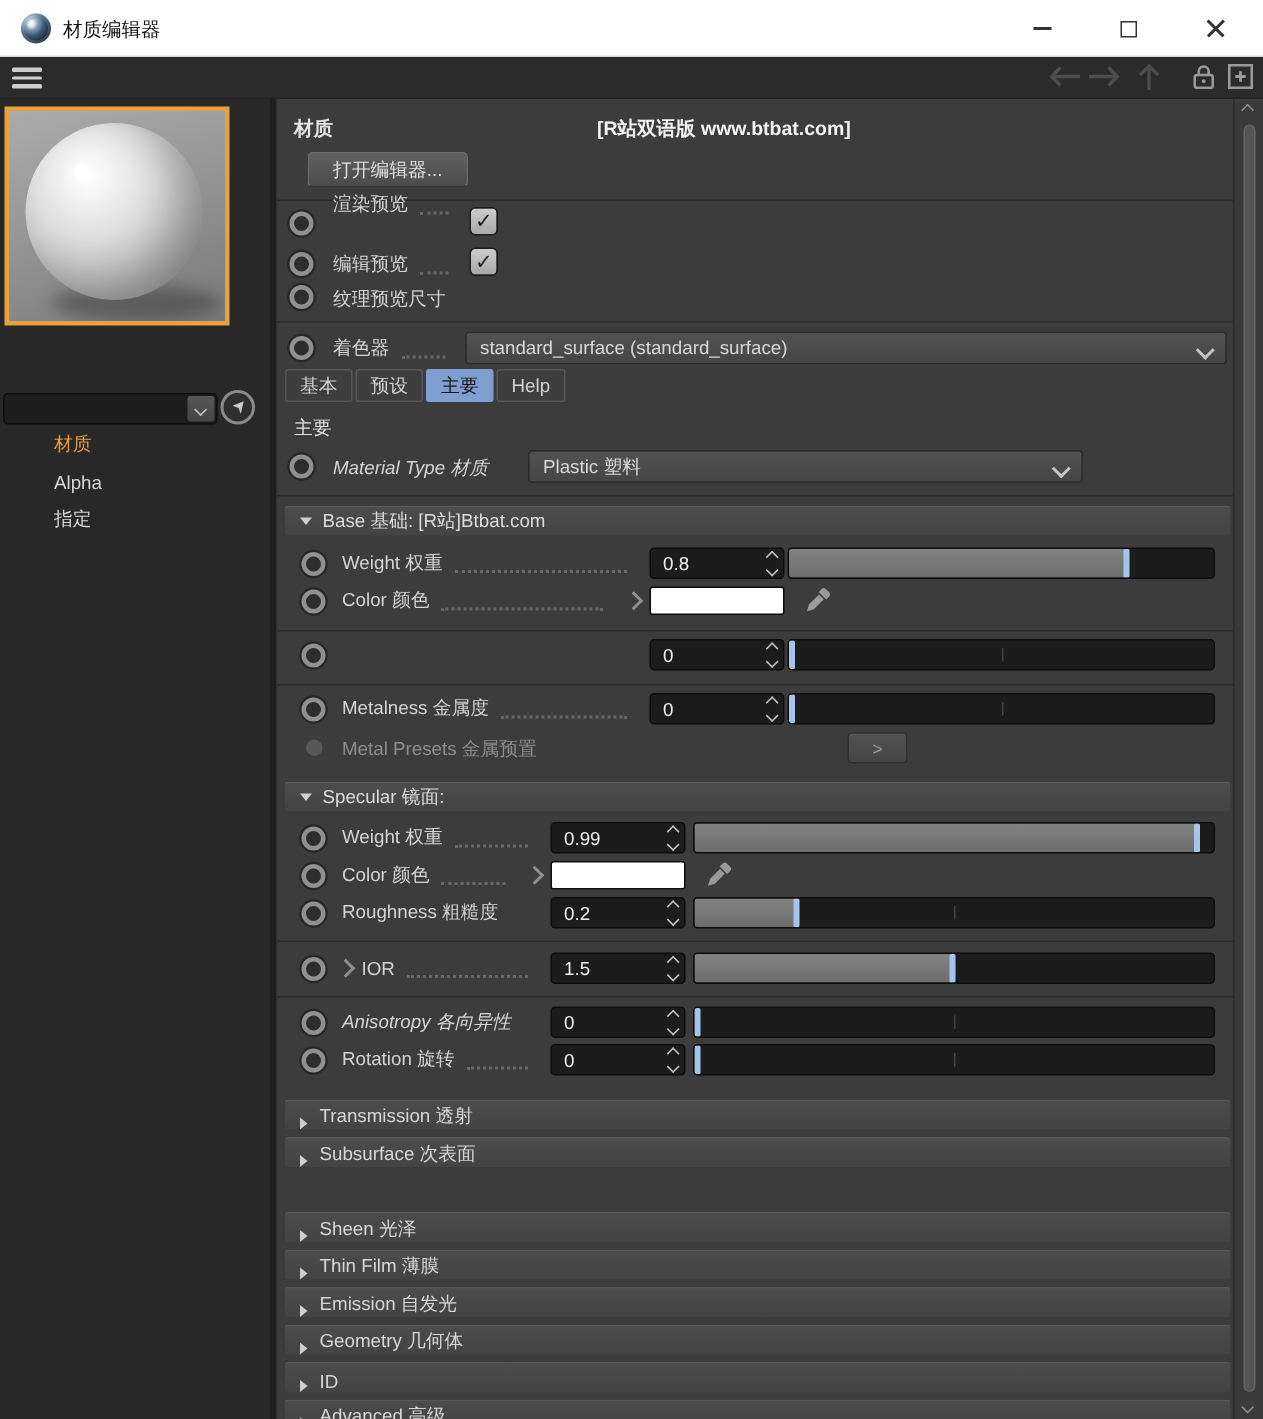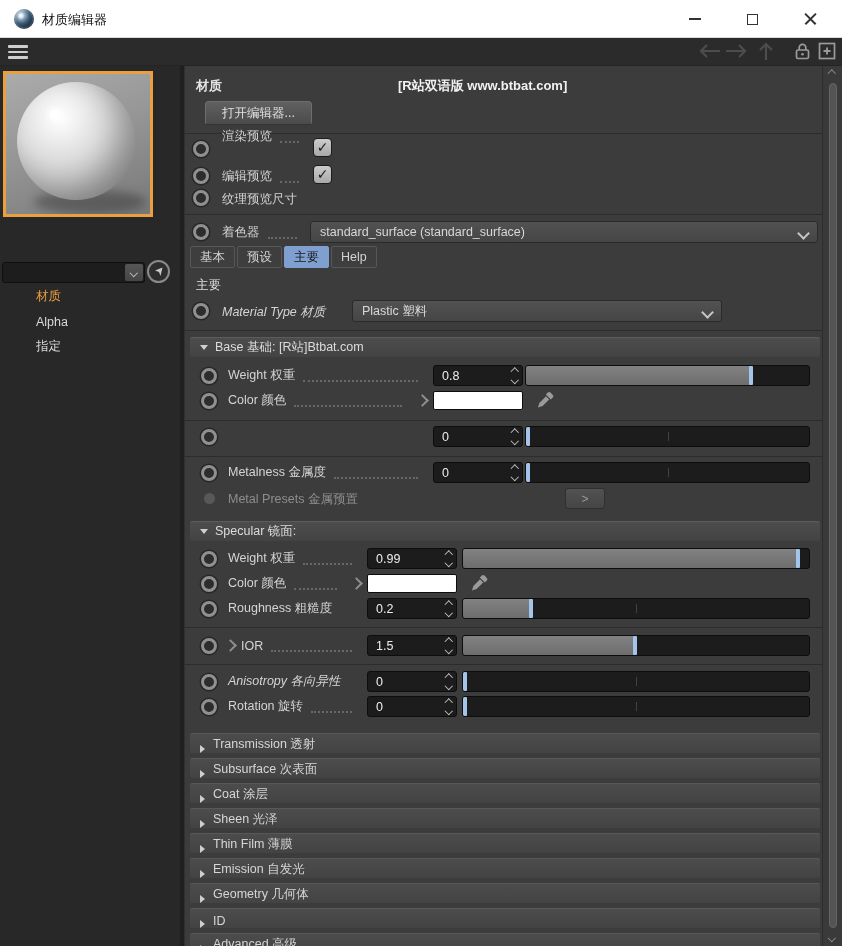--- a/index.html
+++ b/index.html
@@ -391,23 +391,20 @@
           <div class="hdl"></div>
         </div>
     </div>
 
     <div class="crow" style="top:667px;">
         <span>Transmission 透射</span>
       </div>
     <div class="crow" style="top:692px;">
         <span>Subsurface 次表面</span>
       </div>
-    <div class="crow" style="top:717px;">
-        <span>Coat 涂层</span>
-      </div>
     <div class="crow" style="top:742px;">
         <span>Sheen 光泽</span>
       </div>
     <div class="crow" style="top:792px;">
         <span>Emission 自发光</span>
       </div>
     <div class="crow" style="top:767px;">
         <span>Thin Film 薄膜</span>
       </div>
     <div class="crow" style="top:842px;">

